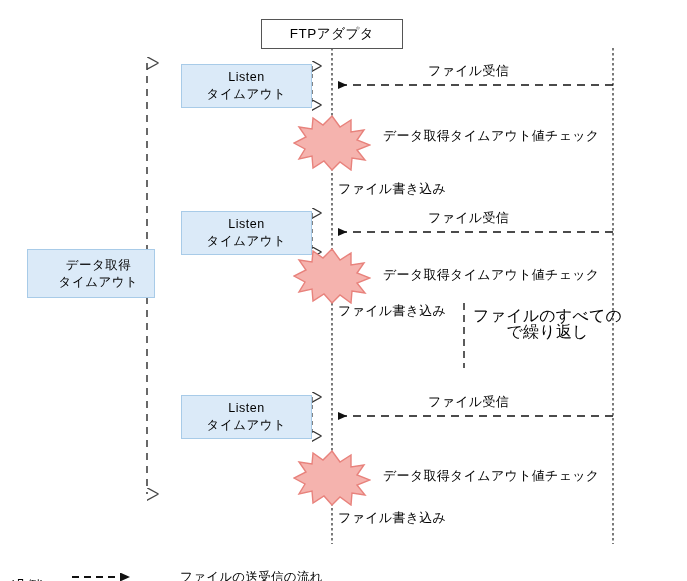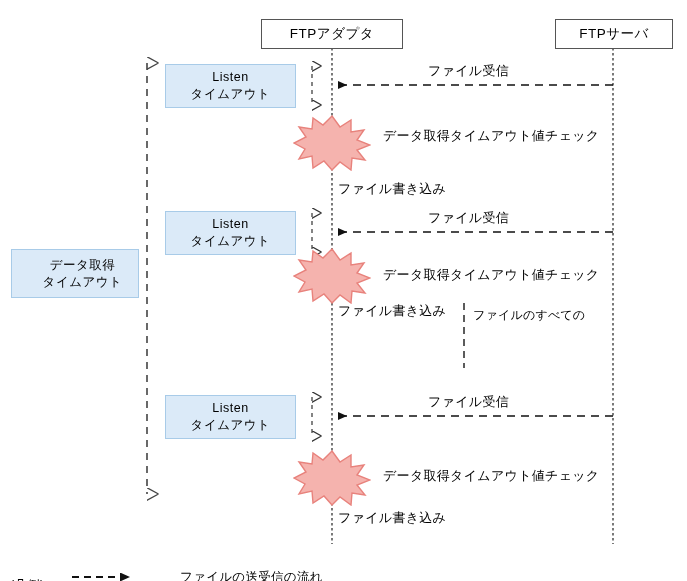--- a/index.html
+++ b/index.html
@@ -48,34 +48,35 @@
     background: #dbeaf8;
     border: 1px solid #a8cbe8;
     display: flex;
     flex-direction: column;
     align-items: center;
     justify-content: center;
     font-size: 12.5px;
     line-height: 17px;
     letter-spacing: 0.5px;
     white-space: nowrap;
+    margin-left: 16px;
   }
   .bluebox .l1 { display: block; }
   .bluebox .l2 { display: block; font-family: Liberation Serif, serif; }
   
   .lbl {
     position: absolute;
     font-size: 13px;
     line-height: 15px;
     white-space: nowrap;
     letter-spacing: 0.3px;
   }
   .lbl-multi {
     position: absolute;
-    font-size: 12px;
+    font-size: 16px;
     line-height: 15.5px;
     white-space: nowrap;
     letter-spacing: 0.2px;
     font-family: Liberation Serif, serif;
   }
   .lbl-multi span { display: block; }
   
   .burst {
     position: absolute;
     width: 78px;
@@ -134,23 +135,20 @@
 
     <line x1="613" y1="400" x2="338" y2="400" stroke="#111111" stroke-width="1.6" stroke-dasharray="8,6" marker-end="url(#arrowLeft)"></line>
 
     <line x1="72" y1="561" x2="120" y2="561" stroke="#111111" stroke-width="2.2" stroke-dasharray="7,5" marker-end="url(#arrowRight)"></line>
   </svg>
 
   <div class="participant" style="left:261px; top:3px; width:142px; height:30px;">
     <span>FTPアダプタ</span>
   </div>
 
-  <div class="participant" style="left:555px; top:3px; width:118px; height:30px;">
-    <span>FTPサーバ</span>
-  </div>
 
   <div class="bluebox" style="left:11px; top:233px; width:128px; height:49px;padding-left:15px;">
     <span class="l1">データ取得</span>
     <span class="l2">タイムアウト</span>
   </div>
 
   <div class="bluebox" style="left:165px; top:48px; width:131px; height:44px;">
     <span class="l1">Listen</span>
     <span class="l2">タイムアウト</span>
   </div>
@@ -179,20 +177,21 @@
       <polygon points="39,1 47,12 58,5 58,17 71,15 64,25 77,30 64,35 72,45 59,43 58,55 47,47 39,55 31,46 20,53 19,41 6,44 12,34 1,28 13,22 6,12 19,14 20,3 30,10" fill="#f5b3ae" stroke="#e8827c" stroke-width="1.4"></polygon>
     </svg>
   </div>
 
   <div class="lbl" style="left:383px; top:251px;">データ取得タイムアウト値チェック</div>
 
   <div class="lbl" style="left:338px; top:287px;">ファイル書き込み</div>
 
   <div class="lbl-multi" style="left:473px; top:292px;">
     <span>ファイルのすべての</span>
+    <span>で繰り返し</span>
   </div>
 
   <div class="bluebox" style="left:165px; top:379px; width:131px; height:44px;">
     <span class="l1">Listen</span>
     <span class="l2">タイムアウト</span>
   </div>
 
   <div class="lbl" style="left:428px; top:378px;">ファイル受信</div>
 
   <div class="burst" style="left:293px; top:434px;">

